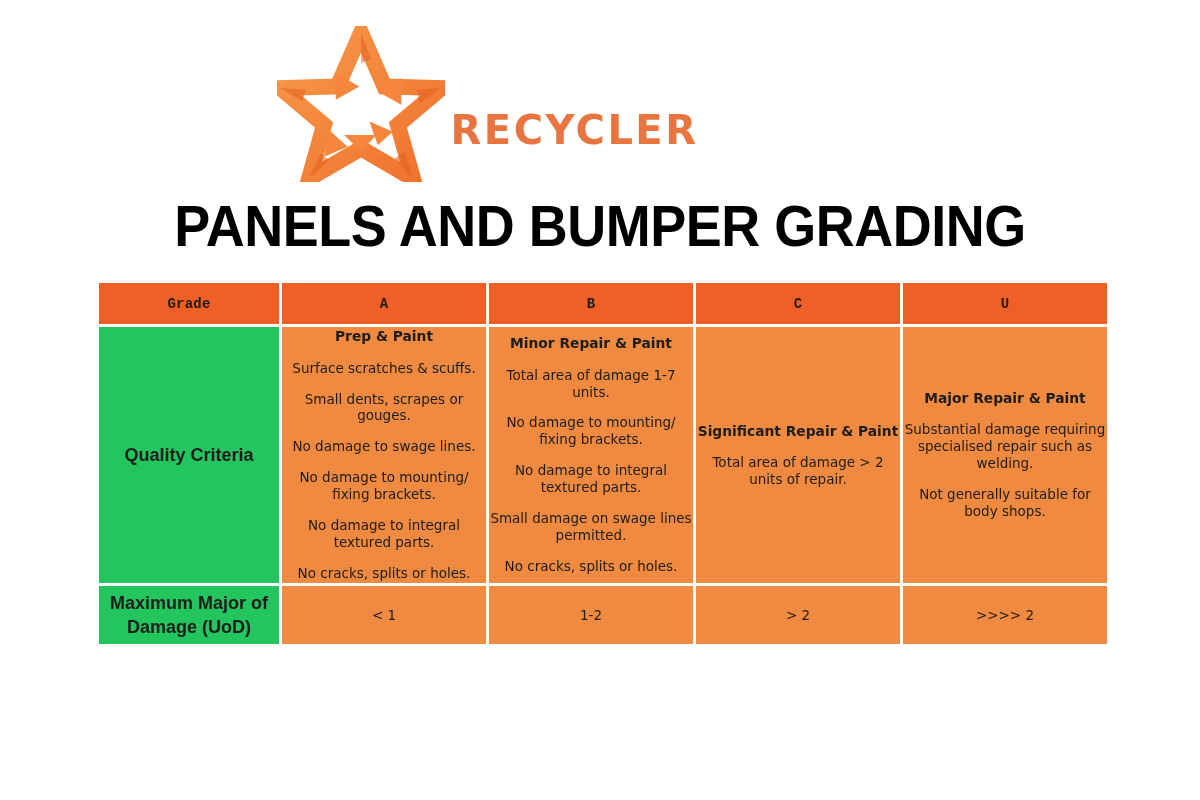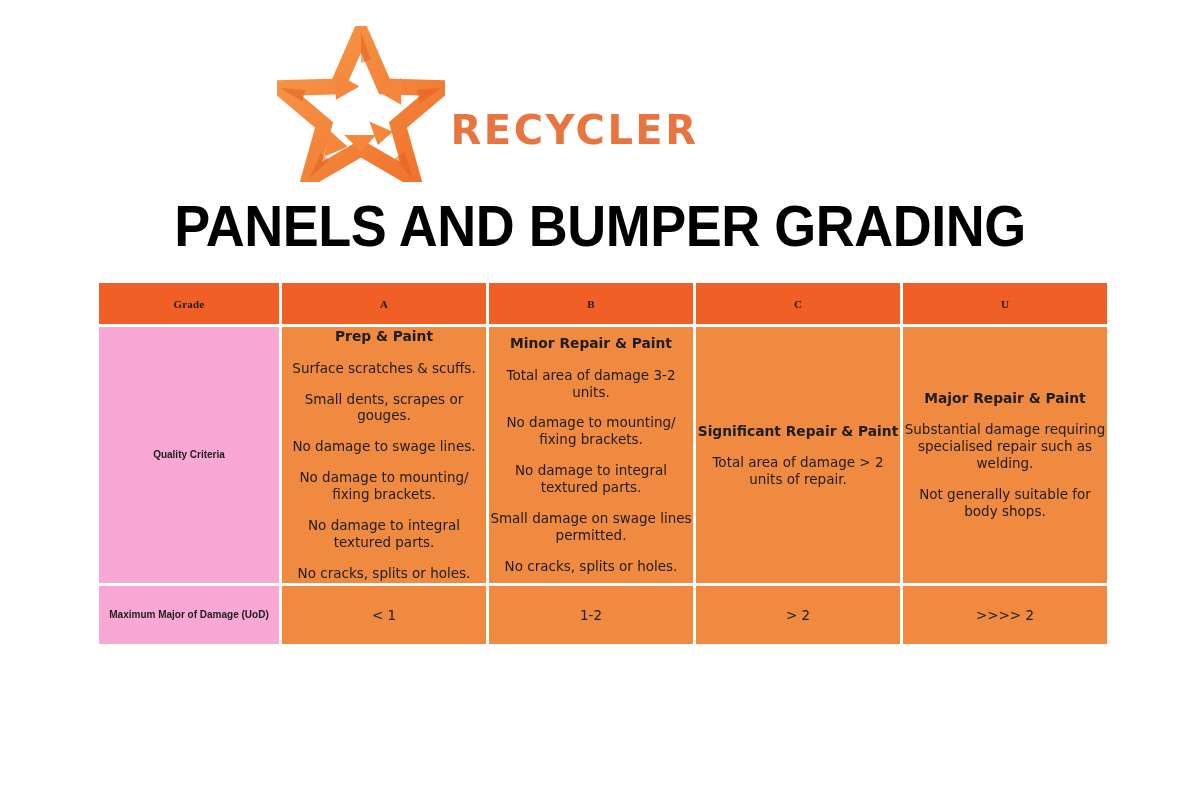--- a/index.html
+++ b/index.html
@@ -93,32 +93,32 @@
     text-align: center;
     color: #1d1d1b;
   }
   .col-label  { width: 180px; }
   .col-grade  { width: 204px; }
 
   
   .hdr-cell {
     background: #ef5f26;
     height: 41px;
-    font-family: Liberation Serif, serif;
-    font-weight: bold;
-    font-size: 11px;
+    font-family: Liberation Mono, monospace;
+    font-weight: bold;
+    font-size: 14px;
     letter-spacing: 0.2px;
   }
 
   
   .rowlabel {
-    background: #f9a8d4;
+    background: #22c55e;
     font-family: "Liberation Sans Narrow", "Liberation Sans", sans-serif;
     font-weight: bold;
-    font-size: 10px;
+    font-size: 18px;
     line-height: 1.35;
     padding: 4px 8px;
   }
 
   
   .body-cell {
     background: #f08a40;
     padding: 10px 10px;
     font-family: "DejaVu Sans", sans-serif;
     font-size: 13.5px;
@@ -218,21 +218,21 @@
         <p>No damage to swage lines.</p>
         <p>No damage to mounting/ fixing brackets.</p>
         <p>No damage to integral textured parts.</p>
         <p>No cracks, splits or holes.</p>
       </td>
 
       <td class="body-cell col-grade">
         <p>
             <span class="c-head">Minor Repair &amp; Paint</span>
           </p>
-        <p>Total area of damage 3-2 units.</p>
+        <p>Total area of damage 1-7 units.</p>
         <p>No damage to mounting/ fixing brackets.</p>
         <p>No damage to integral textured parts.</p>
         <p>Small damage on swage lines permitted.</p>
         <p>No cracks, splits or holes.</p>
       </td>
 
       <td class="body-cell col-grade">
         <p>
             <span class="c-head">Significant Repair &amp; Paint</span>
           </p>

